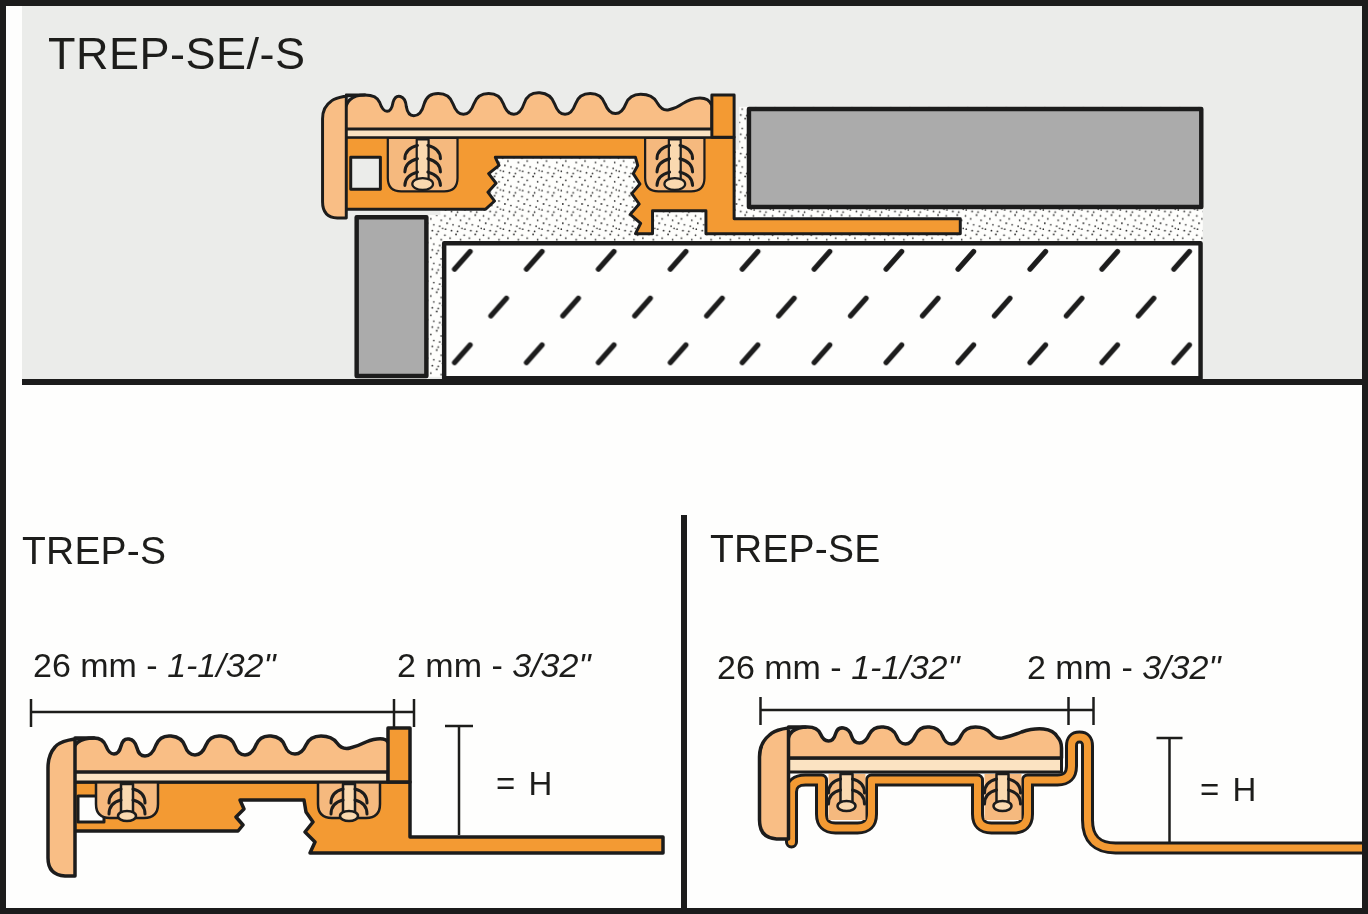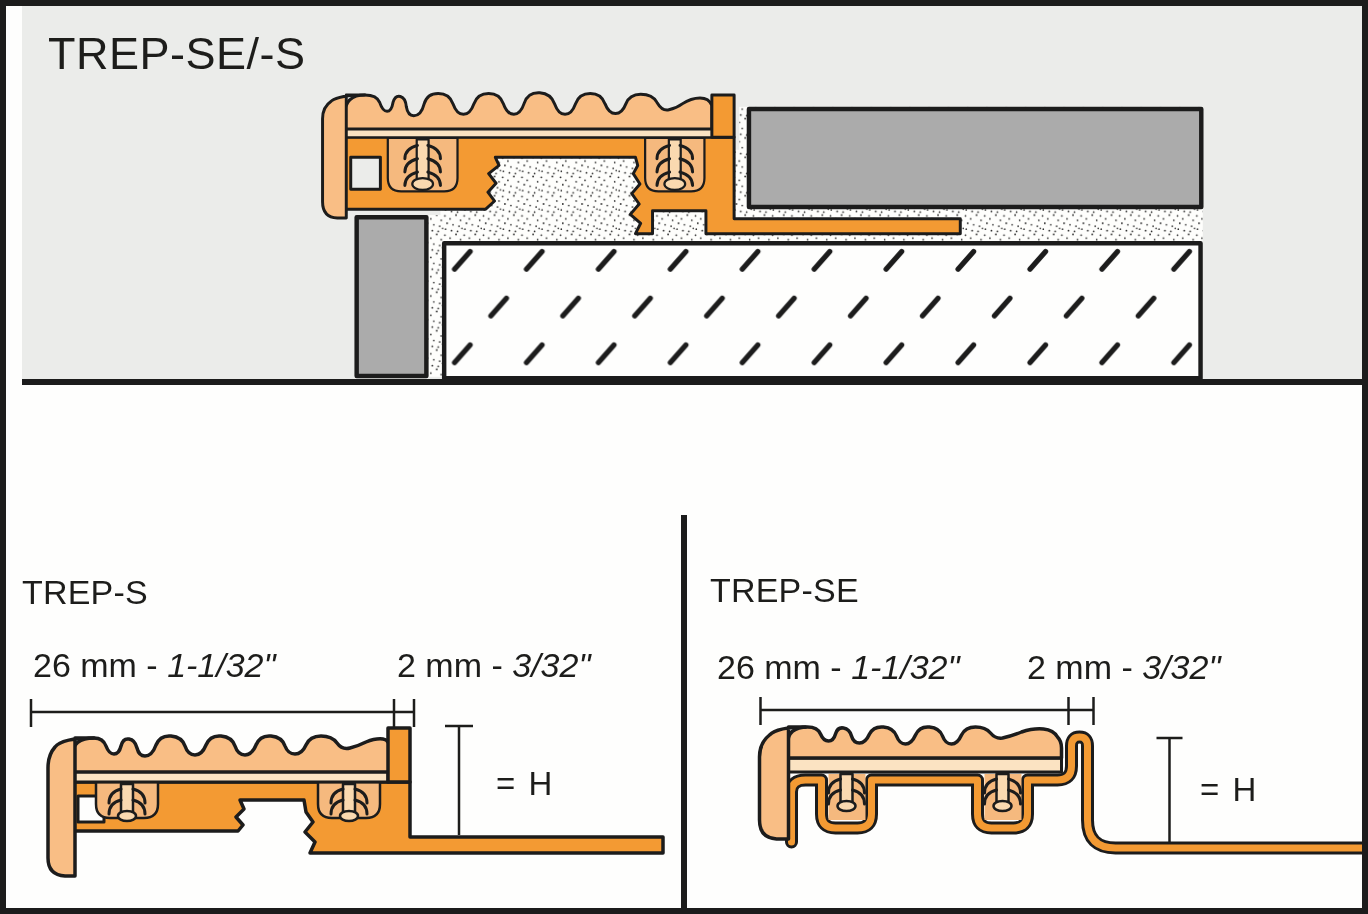--- a/index.html
+++ b/index.html
@@ -10,21 +10,21 @@
     font-family:"Liberation Sans",sans-serif;
     overflow:hidden;
   }
   .panel{position:absolute;box-sizing:border-box;}
   .p-top{left:16px;top:0;width:1356px;height:379px;border-bottom:6px solid var(--c-outline-black,#1c1c1c);background:var(--c-overview-bg,#ebecea);}
   .p-bl{left:0;top:509px;width:681px;height:393px;border-right:6px solid var(--c-outline-black,#1c1c1c);background:var(--c-drawing-white,#fefefd);}
   .p-br{left:681px;top:509px;width:762px;height:393px;background:var(--c-drawing-white,#fefefd);}
   .panel svg{position:absolute;left:0;top:0;width:100%;height:100%;display:block;}
   .t{position:absolute;color:#1d1d1b;line-height:1.05;white-space:pre;}
   .title-big{font-size:45px;letter-spacing:.5px;}
-  .title-sm{font-size:34px;letter-spacing:.2px;margin-top:44px;}
+  .title-sm{font-size:39px;letter-spacing:.2px;}
   .dim-label{font-size:34px;}
   .dim-label i{font-style:italic;}
   .h-label{font-size:33px;letter-spacing:2px;}
   
   .oln{stroke:var(--c-outline-black,#1c1c1c);stroke-linejoin:round;}
   .f-orange{fill:var(--c-profile-orange,#f39a33);}
   .f-peach{fill:var(--c-tread-peach,#f9be85);}
   .f-light{fill:var(--c-tread-base-light,#fbdfba);}
   .f-cavity{fill:var(--c-slot-cavity,#f5b97e);}
   .f-fir{fill:var(--c-fir-ribs,#fbd8ac);}

